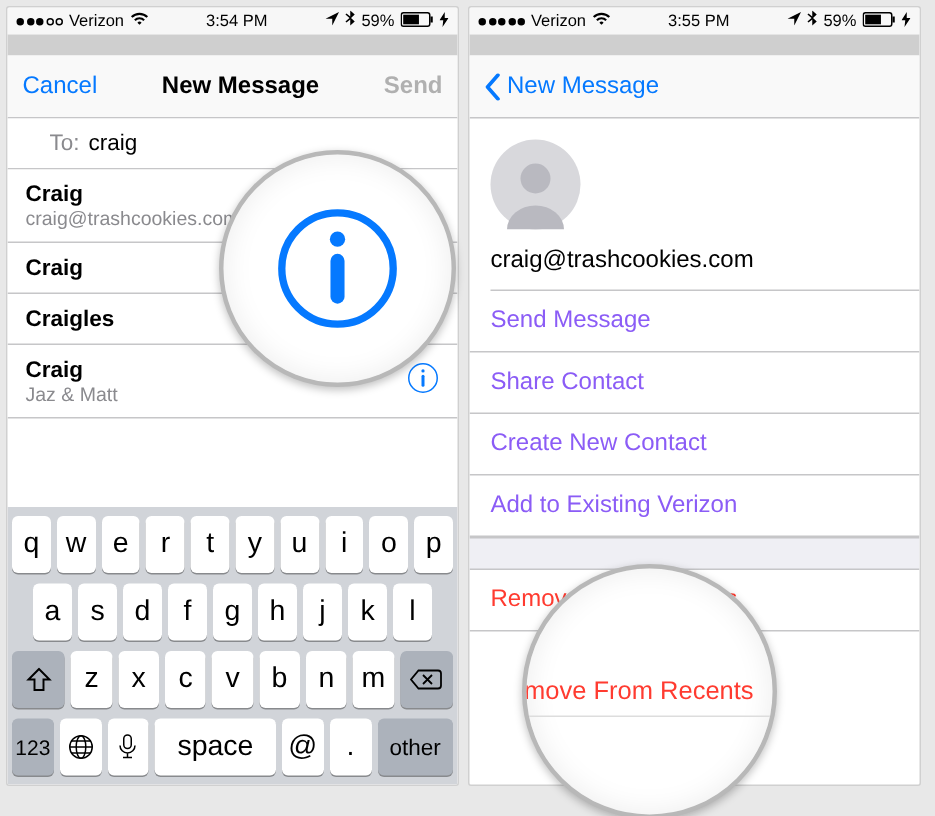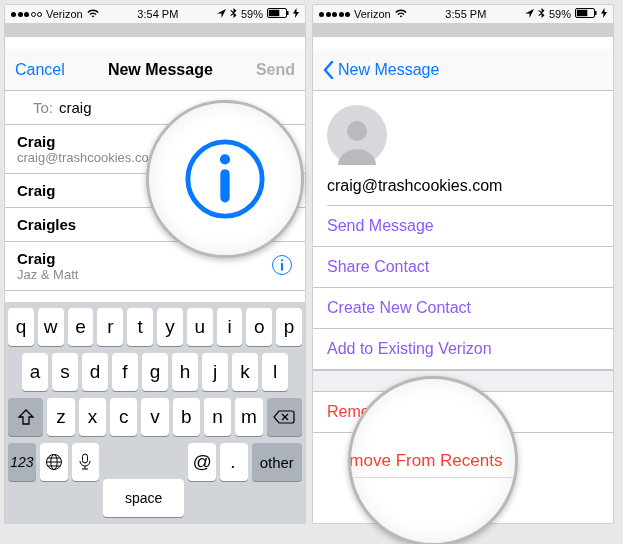--- a/index.html
+++ b/index.html
@@ -48,21 +48,20 @@
 
   
   .nav {
     height: 42px;
     display: flex;
     align-items: center;
     justify-content: space-between;
     padding: 16px 10px;
     border-bottom: 1px solid #c6c6c8;
     background: #f9f9f9;
-    margin-top: 12px;
   }
   .nav .title { font-weight: 600; color: #000; font-size: 16px; }
   .nav .btn-blue { color: #0579ff; font-size: 16px; }
   .nav .btn-gray { color: #b0b0b0; font-size: 16px; font-weight: bold; }
   .nav .back { display: flex; align-items: center; gap: 4px; color: #0579ff; font-size: 16px; }
 
   
   .to-row {
     display: flex;
     align-items: center;
@@ -105,23 +104,23 @@
     display: flex;
     align-items: center;
     justify-content: center;
     font-size: 19px;
     color: #000;
   }
   .key.fn { background: #acb2bb; font-size: 14px; }
   .key.fn.white { background: #fff; }
   .krow.r2 { padding: 0 14px; }
   .krow.r3 .key.shift, .krow.r3 .key.bksp { flex: 1.3; background:#acb2bb; }
-  .krow.r4 .key.space { flex: 3.2; font-size: 14px; margin-top: 36px; }
+  .krow.r4 .key.space { flex: 3.2; font-size: 19px; }
   .krow.r4 .key.ret { flex: 2; background:#acb2bb; font-size:15px; }
-  .krow.r4 .key.small { flex: 1.1; font-style: italic; }
+  .krow.r4 .key.small { flex: 1.1; }
 
   
   .circle {
     position: absolute;
     border-radius: 50%;
     border: 3px solid #b8b8b8;
     background: #fff;
     box-shadow: 0 2px 6px rgba(0,0,0,.25), inset 0 0 20px rgba(0,0,0,.08);
     display: flex;
     align-items: center;

